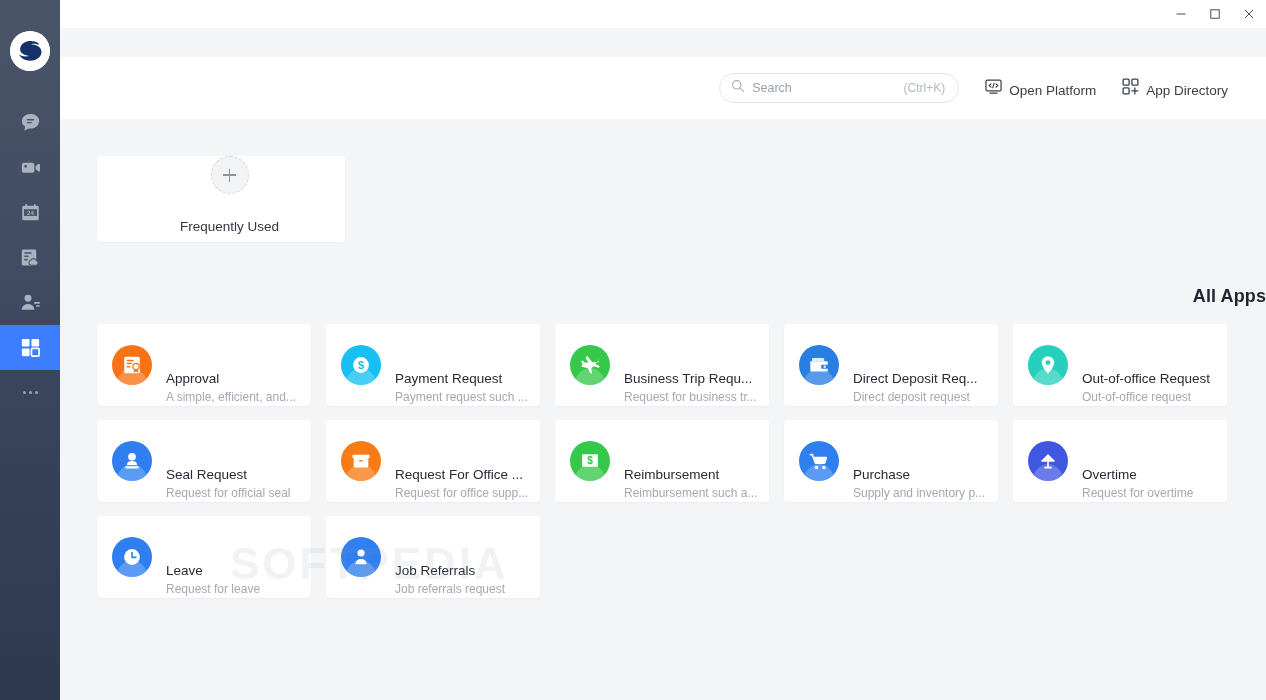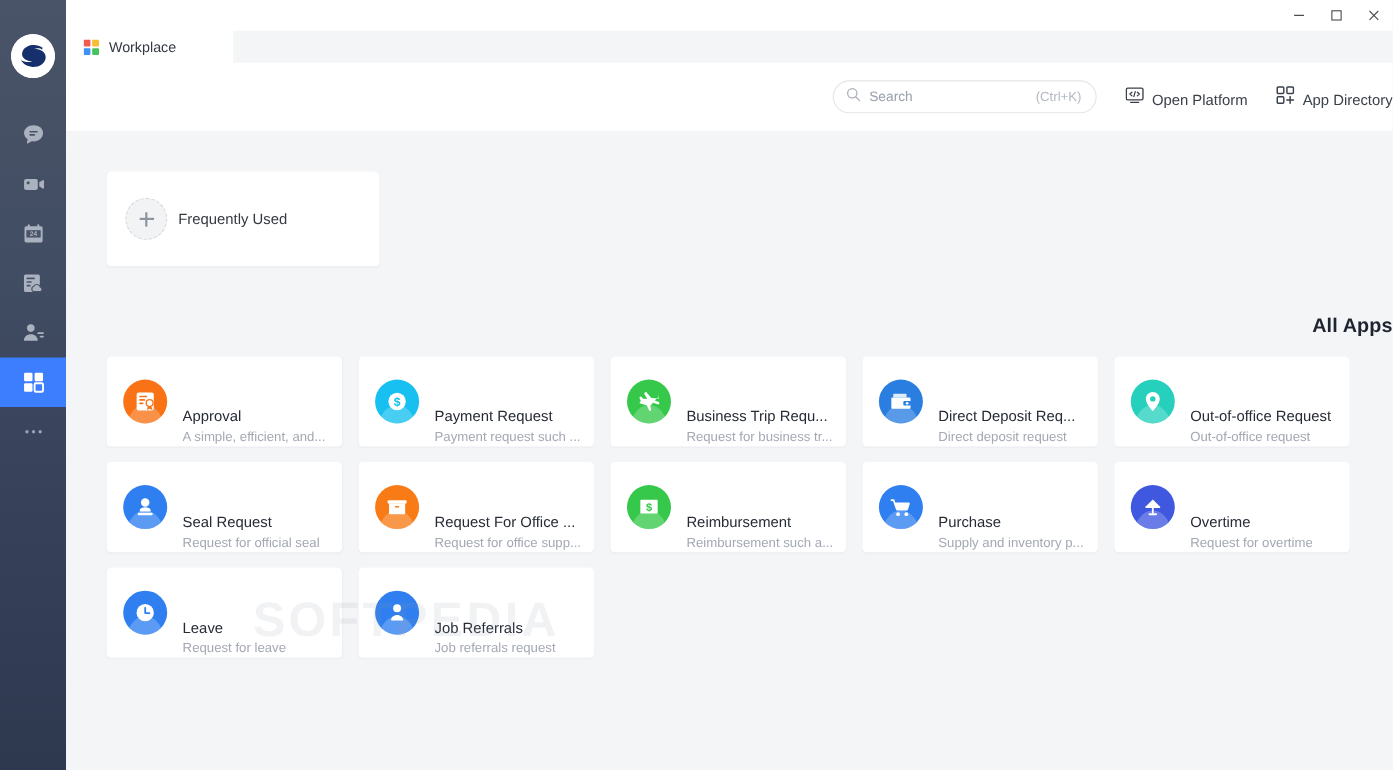--- a/index.html
+++ b/index.html
@@ -118,20 +118,21 @@
   }
   .tab-grid { width: 14px; height: 14px; display: block; }
 
   
   .toolbar {
     height: 62px;
     background: #ffffff;
     display: flex;
     align-items: center;
     justify-content: flex-end;
+    padding-right: 38px;
     gap: 26px;
   }
   .search-box {
     width: 240px; height: 30px;
     border: 1px solid #e3e5e9;
     border-radius: 16px;
     display: flex; align-items: center;
     padding: 0 13px 0 11px;
     background: #ffffff;
     cursor: text;
@@ -164,23 +165,24 @@
     overflow: hidden;
     position: relative;
   }
 
   .freq-card {
     width: 248px; height: 86px;
     background: #ffffff;
     border-radius: 4px;
     display: flex; align-items: center;
     padding-left: 17px;
-    gap: 10px;
+    gap: 25px;
     cursor: pointer;
     box-shadow: 0 1px 2px rgba(30,40,60,0.04);
+    flex-direction: column;
   }
   .plus-circle {
     width: 38px; height: 38px;
     border-radius: 50%;
     background: #f2f3f5;
     border: 1px dashed #d2d6dd;
     display: flex; align-items: center; justify-content: center;
     position: relative;
     flex: 0 0 auto;
   }
@@ -378,31 +380,20 @@
             <svg width="12" height="12" viewBox="0 0 12 12">
               <line class="wc" x1="2" y1="2" x2="10" y2="10"></line>
               <line class="wc" x1="10" y1="2" x2="2" y2="10"></line>
             </svg>
           </span>
         </div>
       </div>
     </div>
 
     <div class="tabstrip">
-      <div class="tab">
-        <span class="tab-grid">
-          <svg width="14" height="14" viewBox="0 0 14 14">
-            <rect x="0" y="0" width="6.2" height="6.2" rx="0.8" fill="#f4594e"></rect>
-            <rect x="7.8" y="0" width="6.2" height="6.2" rx="0.8" fill="#f7bd33"></rect>
-            <rect x="0" y="7.8" width="6.2" height="6.2" rx="0.8" fill="#3d93f5"></rect>
-            <rect x="7.8" y="7.8" width="6.2" height="6.2" rx="0.8" fill="#44c35b"></rect>
-          </svg>
-        </span>
-        <span>Workplace</span>
-      </div>
       <div class="tab-filler"></div>
     </div>
 
     <div class="toolbar">
 
       <div class="search-box">
         <span class="sicon">
           <svg width="14" height="14" viewBox="0 0 16 16">
             <circle cx="6.6" cy="6.6" r="4.8" fill="none" stroke="#a9aeb8" stroke-width="1.3"></circle>
             <line x1="10.2" y1="10.2" x2="14.2" y2="14.2" stroke="#a9aeb8" stroke-width="1.3" stroke-linecap="round"></line>

